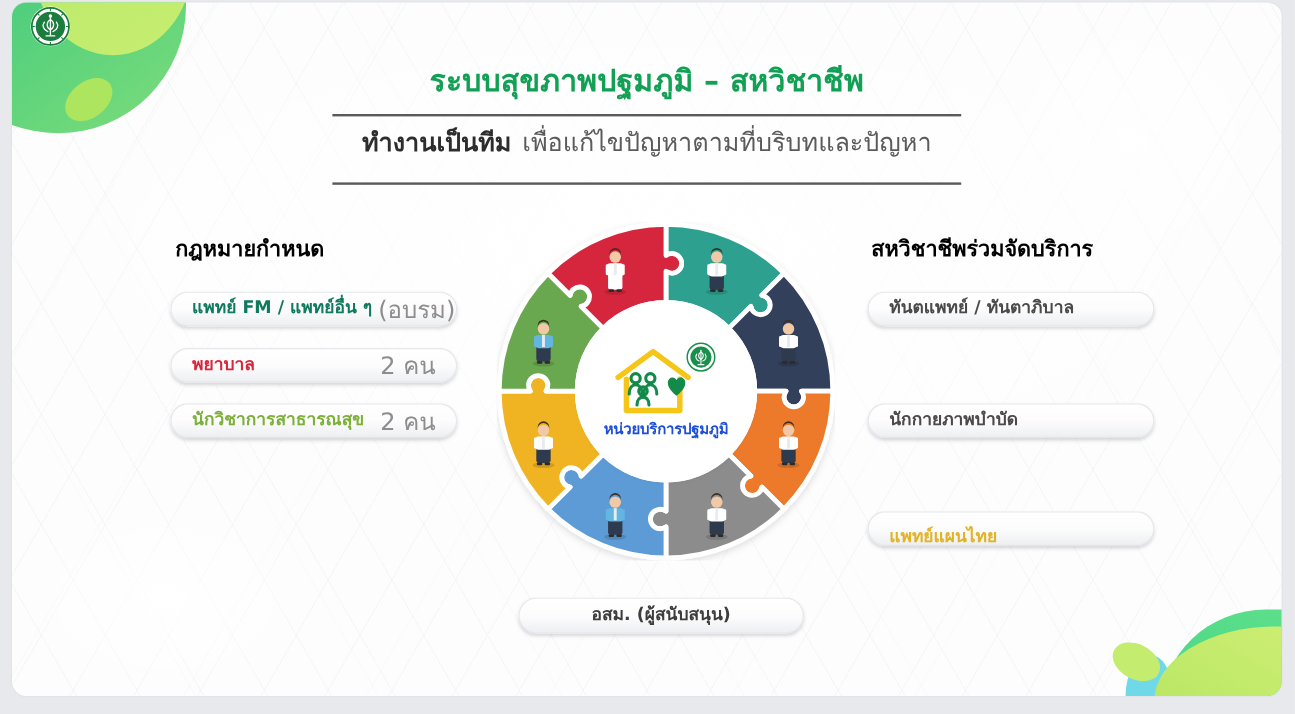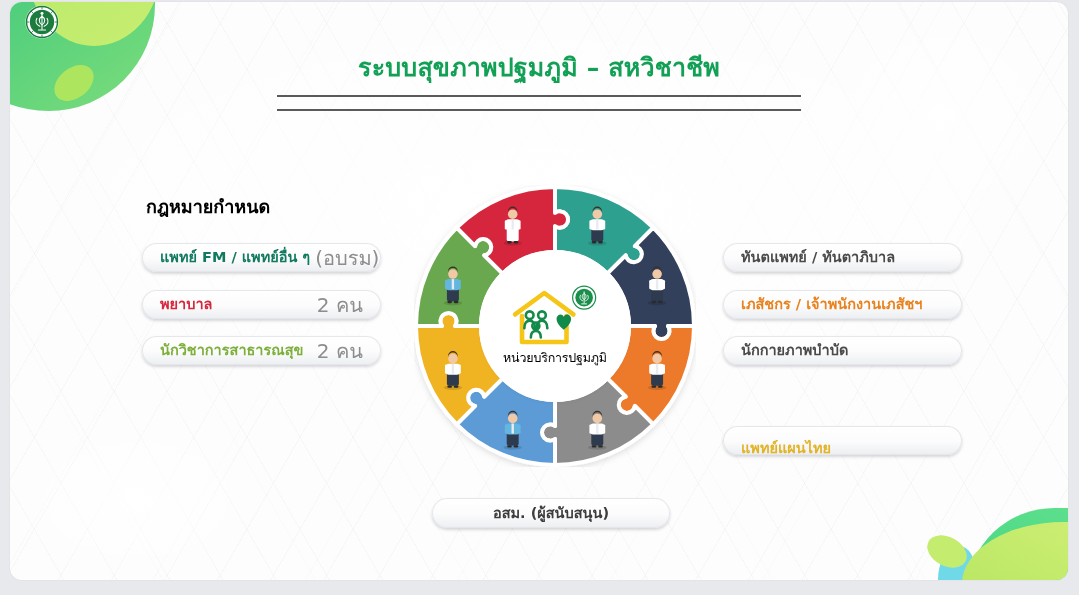--- a/index.html
+++ b/index.html
@@ -148,21 +148,21 @@
   
   #wheel { position: absolute; left: 404px; top: 183px; width: 282px; height: 282px; }
 
   .wheel-core {
     position: absolute; left: 69px; top: 69px; width: 144px; height: 144px;
     background: #ffffff; border-radius: 50%;
     box-shadow: 0 0 0 4px #ffffff, 0 2px 6px rgba(0,0,0,.10);
     display: flex; flex-direction: column; align-items: center; justify-content: center;
   }
   .core-label {
-    font-size: 12.5px; font-weight: 400; color: #000000;
+    font-size: 12.5px; font-weight: 700; color: #1d4ed8;
     margin-top: 1px; letter-spacing: -.2px;
   }
 </style>
 </head>
 <body>
 
 <div id="slide">
 
   <div class="watermark"></div>
   <div class="wm-glow"></div>
@@ -191,43 +191,45 @@
       <path d="M20 20 L24 24"></path>
         <path d="M76 76 L80 80"></path>
         <path d="M80 20 L76 24"></path>
         <path d="M24 76 L20 80"></path>
     </g>
   </svg>
 
   <div class="title-block">
     <div class="main-title">ระบบสุขภาพปฐมภูมิ – สหวิชาชีพ</div>
     <div class="rule"></div>
+    <div class="subtitle-row">
+      <span class="sub-strong">ทำงานเป็นทีม</span>
+      <span class="sub-light">เพื่อแก้ไขปัญหาตามที่บริบทและปัญหา</span>
+    </div>
     <div class="rule"></div>
   </div>
 
   <div class="col-head col-head-left">กฎหมายกำหนด</div>
+  <div class="col-head col-head-right">สหวิชาชีพร่วมจัดบริการ</div>
 
   <div class="pill col-left p-l0">
     <span class="lbl" style="color: rgb(15, 122, 94);">แพทย์ FM / แพทย์อื่น ๆ</span>
     <span class="sfx">(อบรม)</span>
   </div>
   <div class="pill col-left p-l1">
     <span class="lbl" style="color: rgb(214, 40, 61);">พยาบาล</span>
     <span class="sfx">2 คน</span>
   </div>
   <div class="pill col-left p-l2">
     <span class="lbl" style="color: rgb(125, 176, 58);">นักวิชาการสาธารณสุข</span>
     <span class="sfx">2 คน</span>
   </div>
 
   <div class="pill col-right p-r0">
     <span class="lbl" style="color: rgb(74, 74, 74);">ทันตแพทย์ / ทันตาภิบาล</span>
-  </div>
-  <div class="pill col-right p-r1">
-    <span class="lbl" style="color: rgb(232, 130, 30);">เภสัชกร / เจ้าพนักงานเภสัชฯ</span>
   </div>
   <div class="pill col-right p-r2">
     <span class="lbl" style="color: rgb(74, 74, 74);">นักกายภาพบำบัด</span>
   </div>
   <div class="pill col-right p-r4">
     <span class="lbl" style="color: rgb(226, 179, 36);">แพทย์แผนไทย</span>
   </div>
 
   <div class="pill pill-bottom">
     <span class="lbl" style="color: rgb(61, 61, 61);">อสม. (ผู้สนับสนุน)</span>

